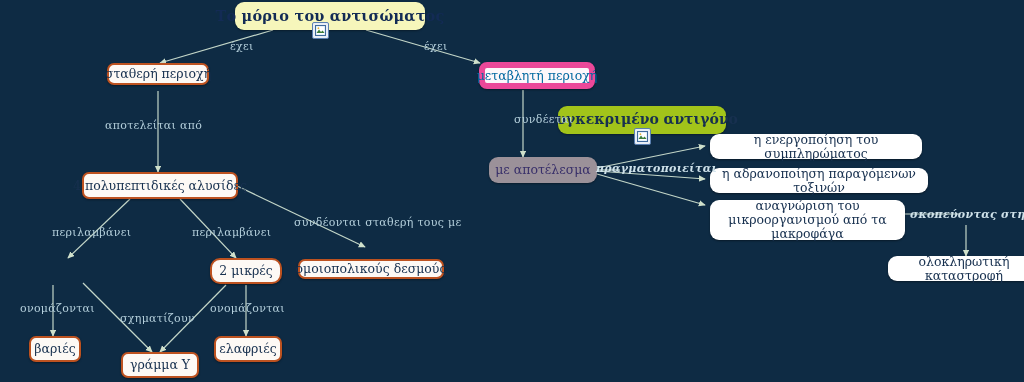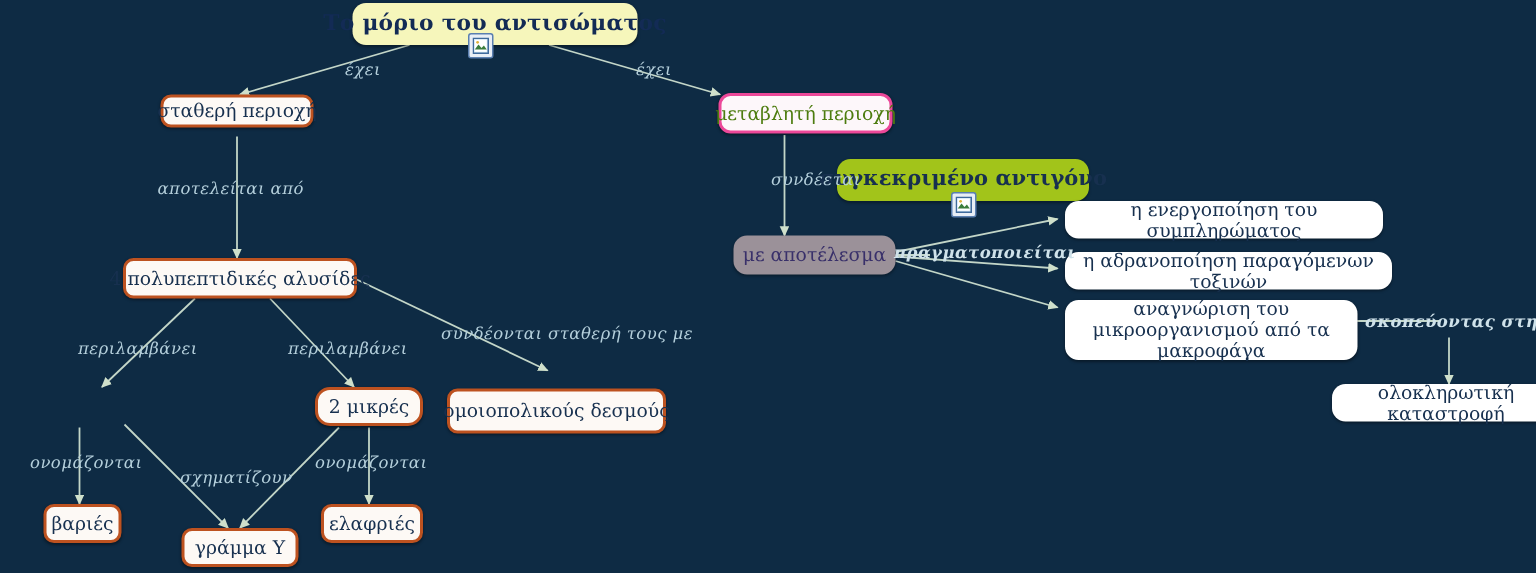--- a/index.html
+++ b/index.html
@@ -48,22 +48,22 @@
     background: #fdf9f5;
     color: #17304f;
     border: 2px solid #bd5220;
     border-radius: 7px;
     font-size: 12.5px;
     box-shadow: 0 1px 2px rgba(0,0,0,.4);
   }
   
   .n-magenta {
     background: #fdf7fa;
-    color: #4d7c0f;
-    border: 2px solid #ec4899;
+    color: #0369a1;
+    border: 6px solid #ec4899;
     border-radius: 8px;
     font-size: 12.5px;
     box-shadow: 0 1px 2px rgba(0,0,0,.4);
   }
   
   .n-lime {
     background: #a2c41a;
     color: #17304f;
     border-radius: 9px;
     font-weight: bold;
@@ -85,21 +85,20 @@
     border-radius: 9px;
     font-size: 12.5px;
     box-shadow: 0 1px 2px rgba(0,0,0,.4);
     white-space: normal;
     padding: 3px 9px;
   }
   .link-label {
     position: absolute;
     color: #b4cfdb;
     font-size: 11px;
-    font-style: italic;
     white-space: nowrap;
     letter-spacing: .3px;
   }
   .link-label.bold {
     font-weight: bold;
     font-style: italic;
     color: #cfe2ea;
   }
   .img-badge {
     position: absolute;
@@ -198,21 +197,21 @@
 
   <div class="node n-gray" style="left:469px; top:157px; width:108px; height:26px;">
     <span>με αποτέλεσμα</span>
   </div>
 
 
   <div class="node n-orange" style="left:190px; top:258px; width:72px; height:26px;border-radius:10px;">
     <span>2 μικρές</span>
   </div>
 
-  <div class="node n-orange" style="left:278px; top:259px; width:146px; height:30px;">
+  <div class="node n-orange" style="left:278px; top:259px; width:146px; height:20px;">
     <span>ομοιοπολικούς δεσμούς</span>
   </div>
 
   <div class="node n-orange" style="left:9px; top:336px; width:52px; height:26px;">
     <span>βαριές</span>
   </div>
 
   <div class="node n-orange" style="left:101px; top:352px; width:78px; height:26px;">
     <span>γράμμα Υ</span>
   </div>

